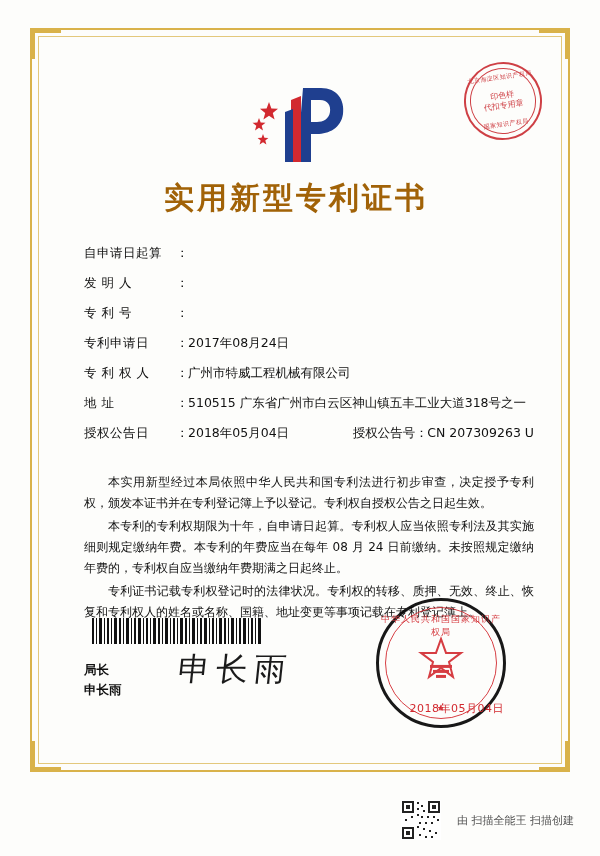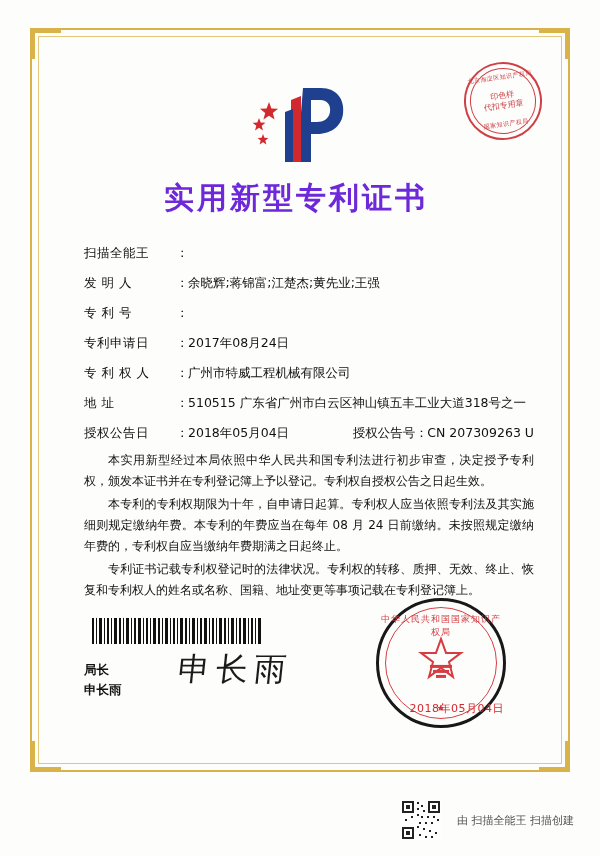--- a/index.html
+++ b/index.html
@@ -66,38 +66,38 @@
   
   .logo{
     position:absolute;left:0;right:0;top:78px;height:92px;
   }
   .logo-svg{display:block;margin:0 auto;}
 
   .title{
     position:absolute;left:0;right:8px;top:178px;
     text-align:center;
     font-family:"DejaVu Serif","Liberation Serif",serif;
-    font-size:30px;font-weight:bold;letter-spacing:3px;color:#6d28d9;
+    font-size:30px;font-weight:bold;letter-spacing:3px;color:#a16207;
   }
 
   .fields{
     position:absolute;left:84px;top:238px;right:66px;
     font-size:12.5px;color:#111;line-height:30px;
   }
   .row{display:flex;align-items:flex-start;}
   .lbl{
     width:92px;flex:none;
     letter-spacing:.5px;
   }
   .colon{width:12px;flex:none;text-align:center;}
   .val{flex:1;}
   .row.two .val2{margin-left:auto;text-align:right;}
 
   .paras{
-    position:absolute;left:84px;right:66px;top:450px;
+    position:absolute;left:84px;right:66px;top:472px;
     font-size:12px;line-height:21px;color:#111;text-align:justify;
   }
   .paras p{margin:0 0 2px 0;text-indent:24px;}
 
   .barcode{
     position:absolute;left:92px;top:618px;
     width:170px;height:26px;
   }
   .barcode svg{display:block;}
 
@@ -176,27 +176,26 @@
         <polygon points="34,40 35.7,44.6 40.5,44.8 36.7,47.8 38,52.5 34,49.8 30,52.5 31.3,47.8 27.5,44.8 32.3,44.6"></polygon>
         <polygon points="38,56 39.4,59.8 43.4,60 40.3,62.5 41.4,66.4 38,64.2 34.6,66.4 35.7,62.5 32.6,60 36.6,59.8"></polygon>
       </g>
     </svg>
   </div>
 
   <div class="title">实用新型专利证书</div>
 
   <div class="fields">
     <div class="row">
-      <span class="lbl">扫描全能王</span>
+      <span class="lbl">自申请日起算</span>
       <span class="colon">：</span>
     </div>
     <div class="row">
       <span class="lbl">发  明  人</span>
       <span class="colon">：</span>
-      <span class="val">余晓辉;蒋锦富;江楚杰;黄先业;王强</span>
     </div>
     <div class="row">
       <span class="lbl">专  利  号</span>
       <span class="colon">：</span>
     </div>
     <div class="row">
       <span class="lbl">专利申请日</span>
       <span class="colon">：</span>
       <span class="val">2017年08月24日</span>
     </div>

